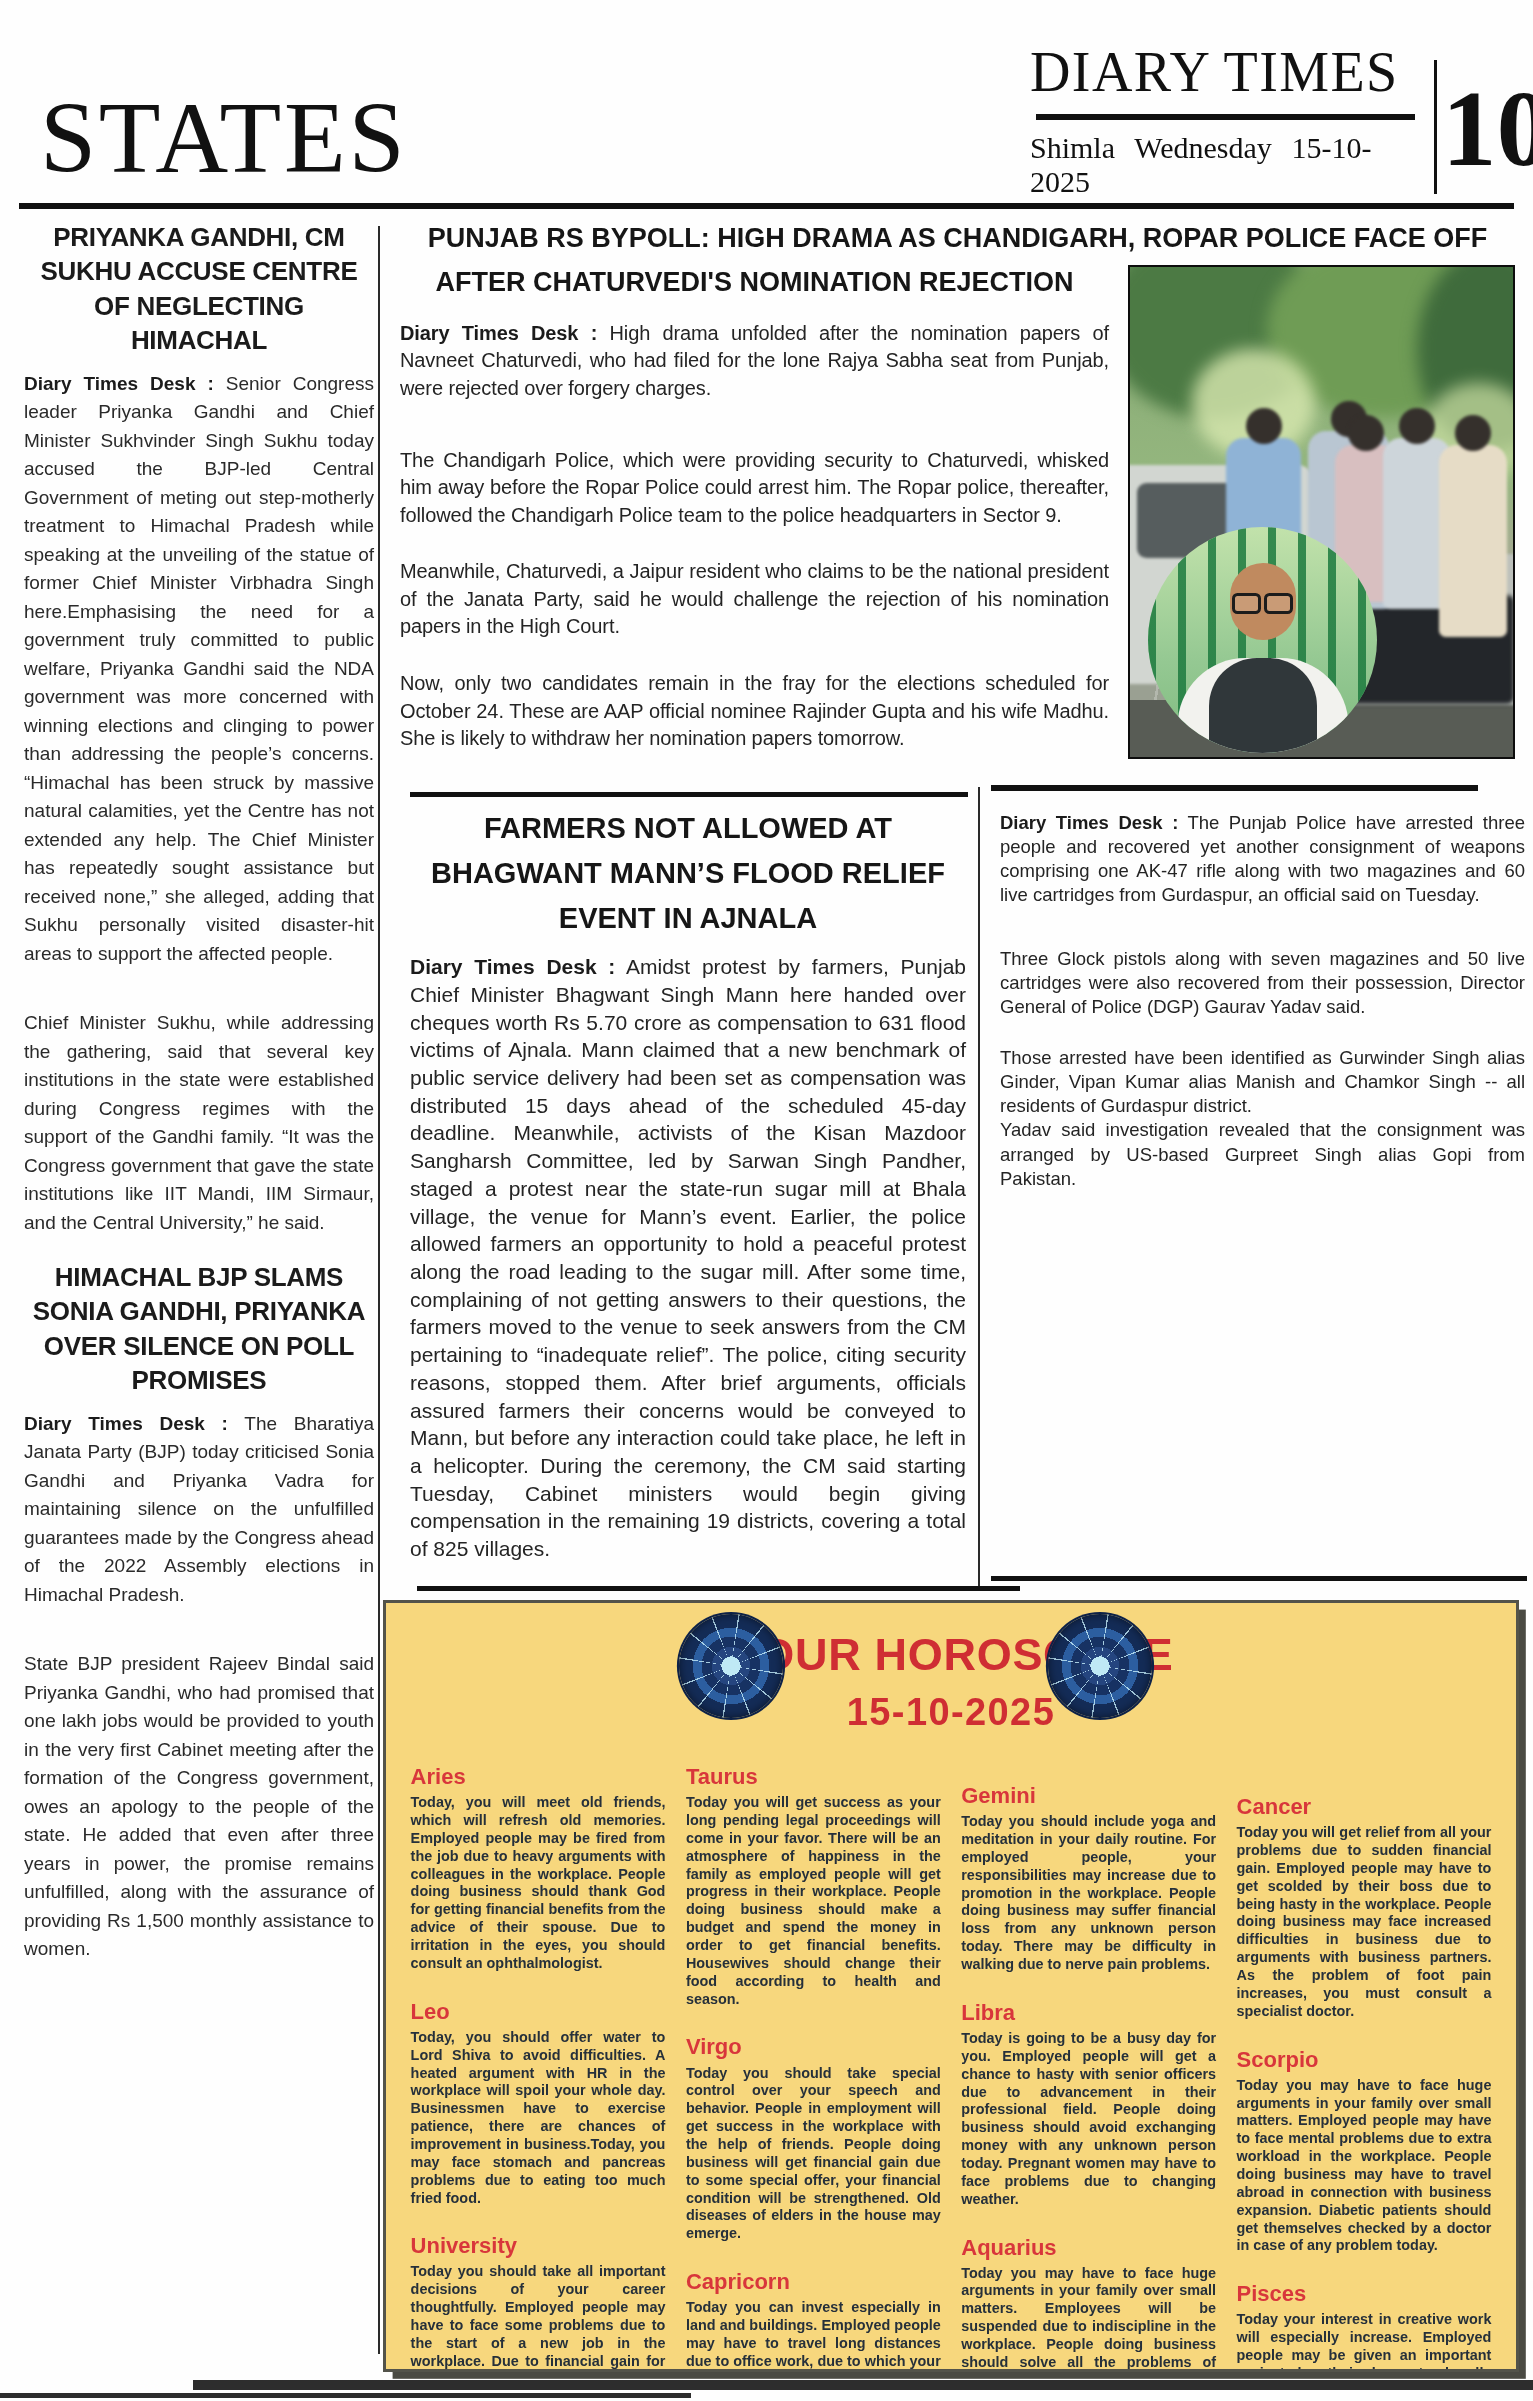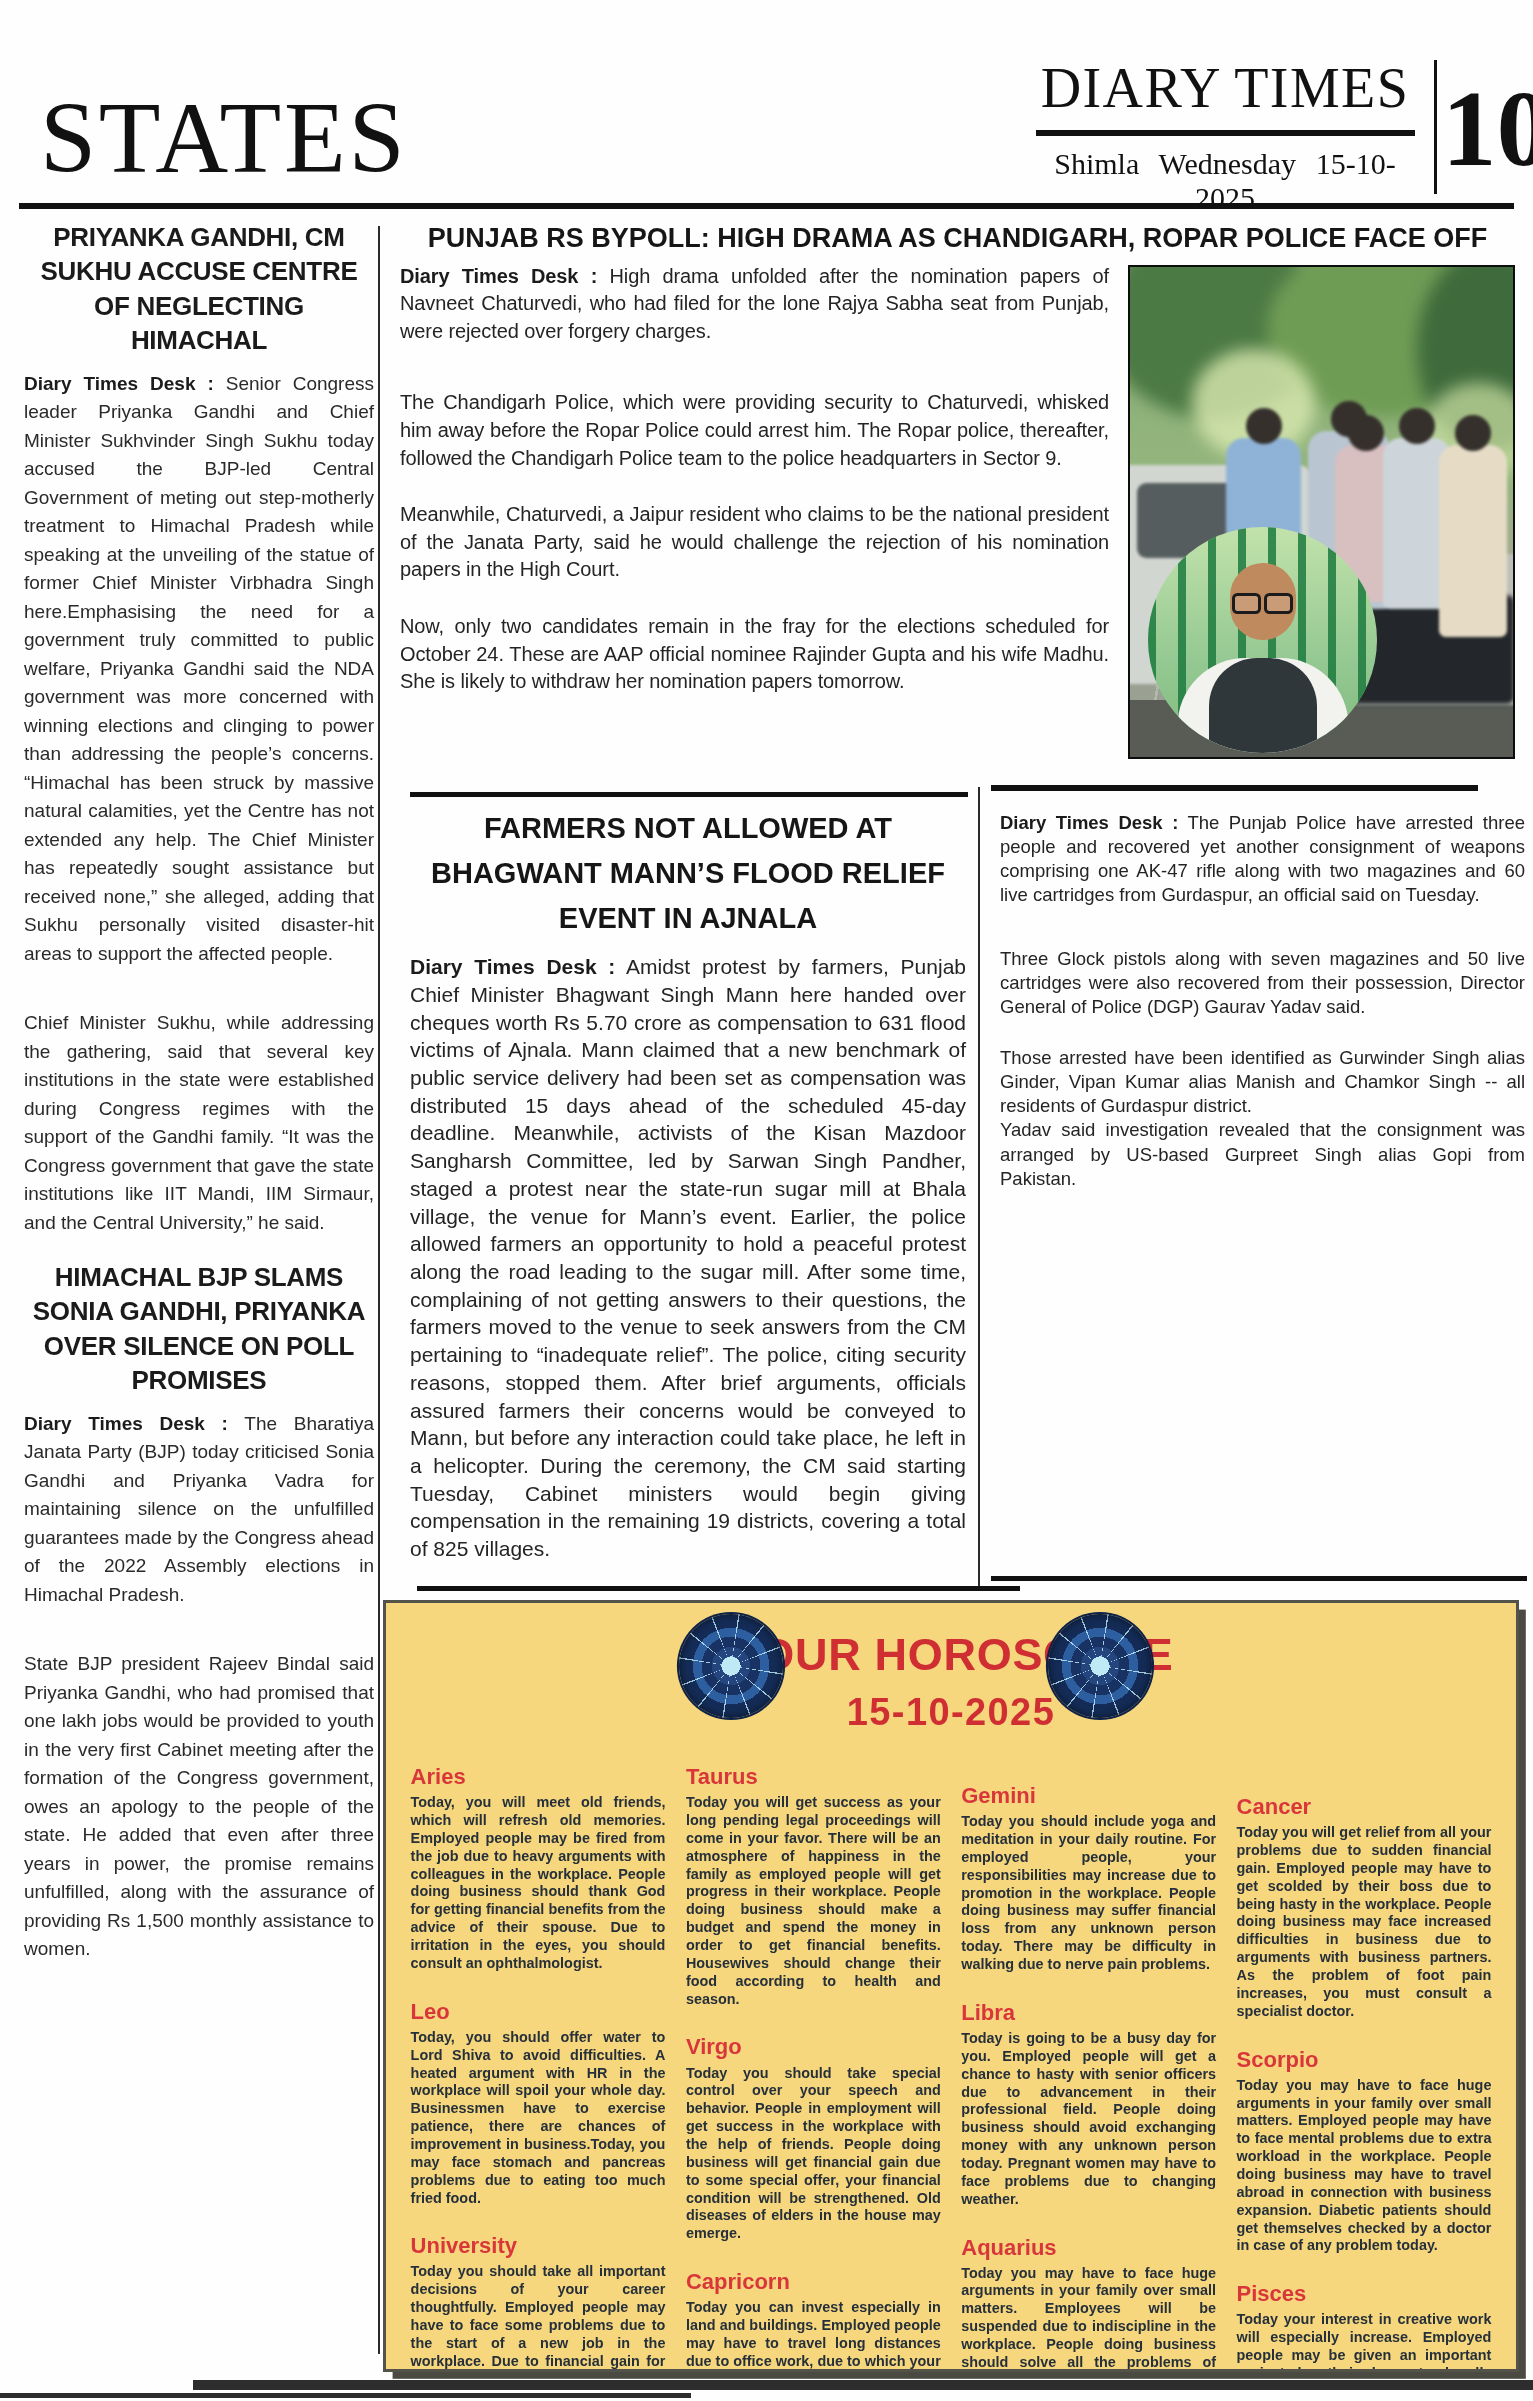--- a/index.html
+++ b/index.html
@@ -1,21 +1,21 @@
 <!DOCTYPE html>
 <html style="font-size:11px"><head>
 <meta charset="utf-8">
 <style>
   html,body{margin:0;padding:0;background:#e8e8e8;}
   .page{position:relative;width:1533px;height:2401px;background:#fefefe;overflow:hidden;
         font-family:"Liberation Sans",sans-serif;color:#222;}
   
   .section-title{position:absolute;left:40px;top:88px;font-family:"Liberation Serif",serif;
         font-size:101px;line-height:1;color:#111;letter-spacing:2.7px;}
-  .masthead-group{position:absolute;left:1030px;top:60px;width:390px;text-align:center;}
+  .masthead-group{position:absolute;left:1030px;top:44px;width:390px;}
   .masthead{font-family:"Liberation Serif",serif;font-size:56px;line-height:1;color:#111;letter-spacing:1.4px;}
   .masthead-rule{height:6.8px;background:#111;margin:13.7px 5.5px 0 5.5px;}
   .dateline{font-family:"Liberation Serif",serif;font-size:30px;color:#111;margin-top:11px;word-spacing:12.3px;}
   .header-vbar{position:absolute;left:1434px;top:60px;width:3.4px;height:134px;background:#111;}
   .page-num{position:absolute;left:1442px;top:74px;font-family:"Liberation Serif",serif;
         font-weight:700;font-size:109px;line-height:1;color:#111;}
   .top-rule{position:absolute;left:19px;top:203px;width:1495px;height:6.2px;background:#111;}
   
   .left-col{position:absolute;left:24px;top:220px;width:350px;}
   .lc-head{font-size:26px;line-height:1.32;font-weight:800;text-align:center;color:#1b1b1b;
@@ -157,20 +157,21 @@
         <div class="person p3"></div>
         <div class="person p5"></div>
         <div class="inset">
           <div class="fence"></div>
           <div class="man-body"></div>
           <div class="man-vest"></div>
           <div class="man-head"></div>
           <div class="glasses"></div>
         </div>
       </figure>
+      <h1 class="pj-h2">AFTER CHATURVEDI'S NOMINATION REJECTION</h1>
       <div class="pj-text">
         <p class="first"><b class="lead">Diary Times Desk :</b> <span>High drama unfolded after the nomination papers of Navneet Chaturvedi, who had filed for the lone Rajya Sabha seat from Punjab, were rejected over forgery charges.</span></p>
         <p>The Chandigarh Police, which were providing security to Chaturvedi, whisked him away before the Ropar Police could arrest him. The Ropar police, thereafter, followed the Chandigarh Police team to the police headquarters in Sector 9.</p>
         <p>Meanwhile, Chaturvedi, a Jaipur resident who claims to be the national president of the Janata Party, said he would challenge the rejection of his nomination papers in the High Court.</p>
         <p>Now, only two candidates remain in the fray for the elections scheduled for October 24. These are AAP official nominee Rajinder Gupta and his wife Madhu. She is likely to withdraw her nomination papers tomorrow.</p>
       </div>
     </div>
   </section>
 
   <div class="rule farmers-top"></div>

